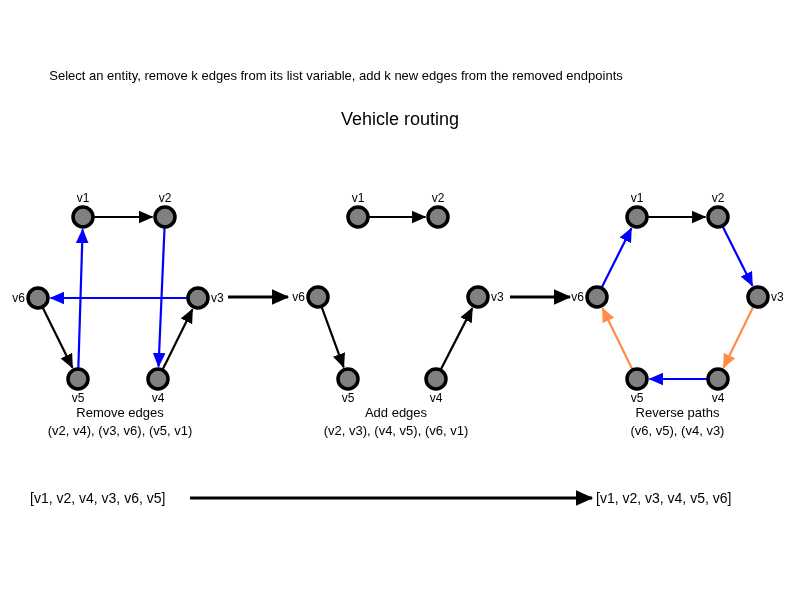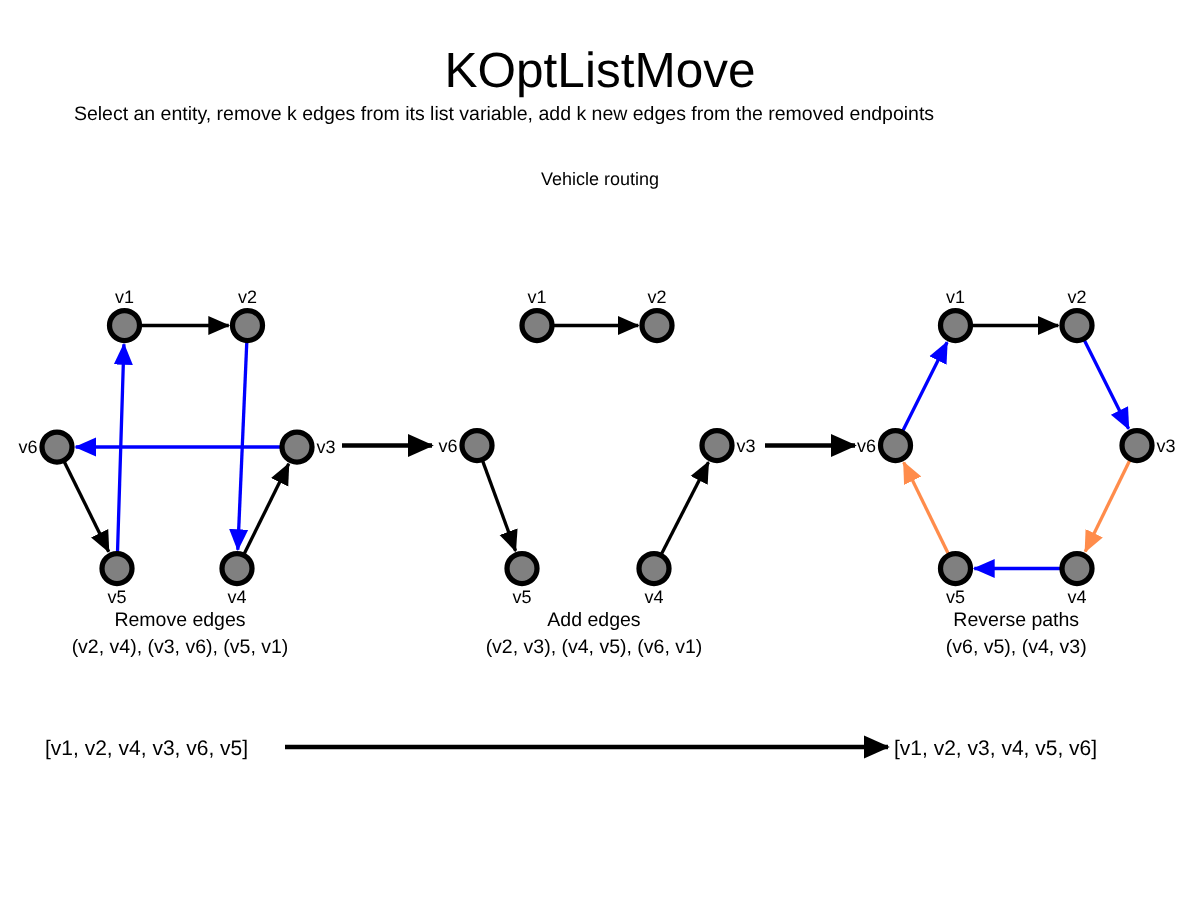--- a/index.html
+++ b/index.html
@@ -43,21 +43,21 @@
     font-size: 13px;
     line-height: 16px;
     font-weight: 400;
   }
   .context-label {
     position: absolute;
     left: 0;
     top: 110px;
     width: 800px;
     text-align: center;
-    font-size: 12px;
+    font-size: 18px;
     line-height: 18px;
   }
   svg.canvas {
     position: absolute;
     left: 0;
     top: 0;
     width: 800px;
     height: 600px;
     overflow: visible;
   }
@@ -81,21 +81,20 @@
     fill: #808080;
     stroke: #000000;
     stroke-width: 3.5;
   }
 </style>
 </head>
 <body>
 
 <div id="root">
 
-  <div class="title">KOptListMove</div>
 
   <div class="subtitle">Select an entity, remove k edges from its list variable, add k new edges from the removed endpoints</div>
 
   <div class="context-label">Vehicle routing</div>
 
   <svg class="canvas" id="canvas" viewBox="0 0 800 600" xmlns="http://www.w3.org/2000/svg">
     <defs>
       <marker id="ah-black" markerWidth="7" markerHeight="7" refX="6.2" refY="3.2" orient="auto" markerUnits="strokeWidth">
         <path d="M0,0.3 L6.6,3.2 L0,6.1 z" fill="#000000"></path>
       </marker>

